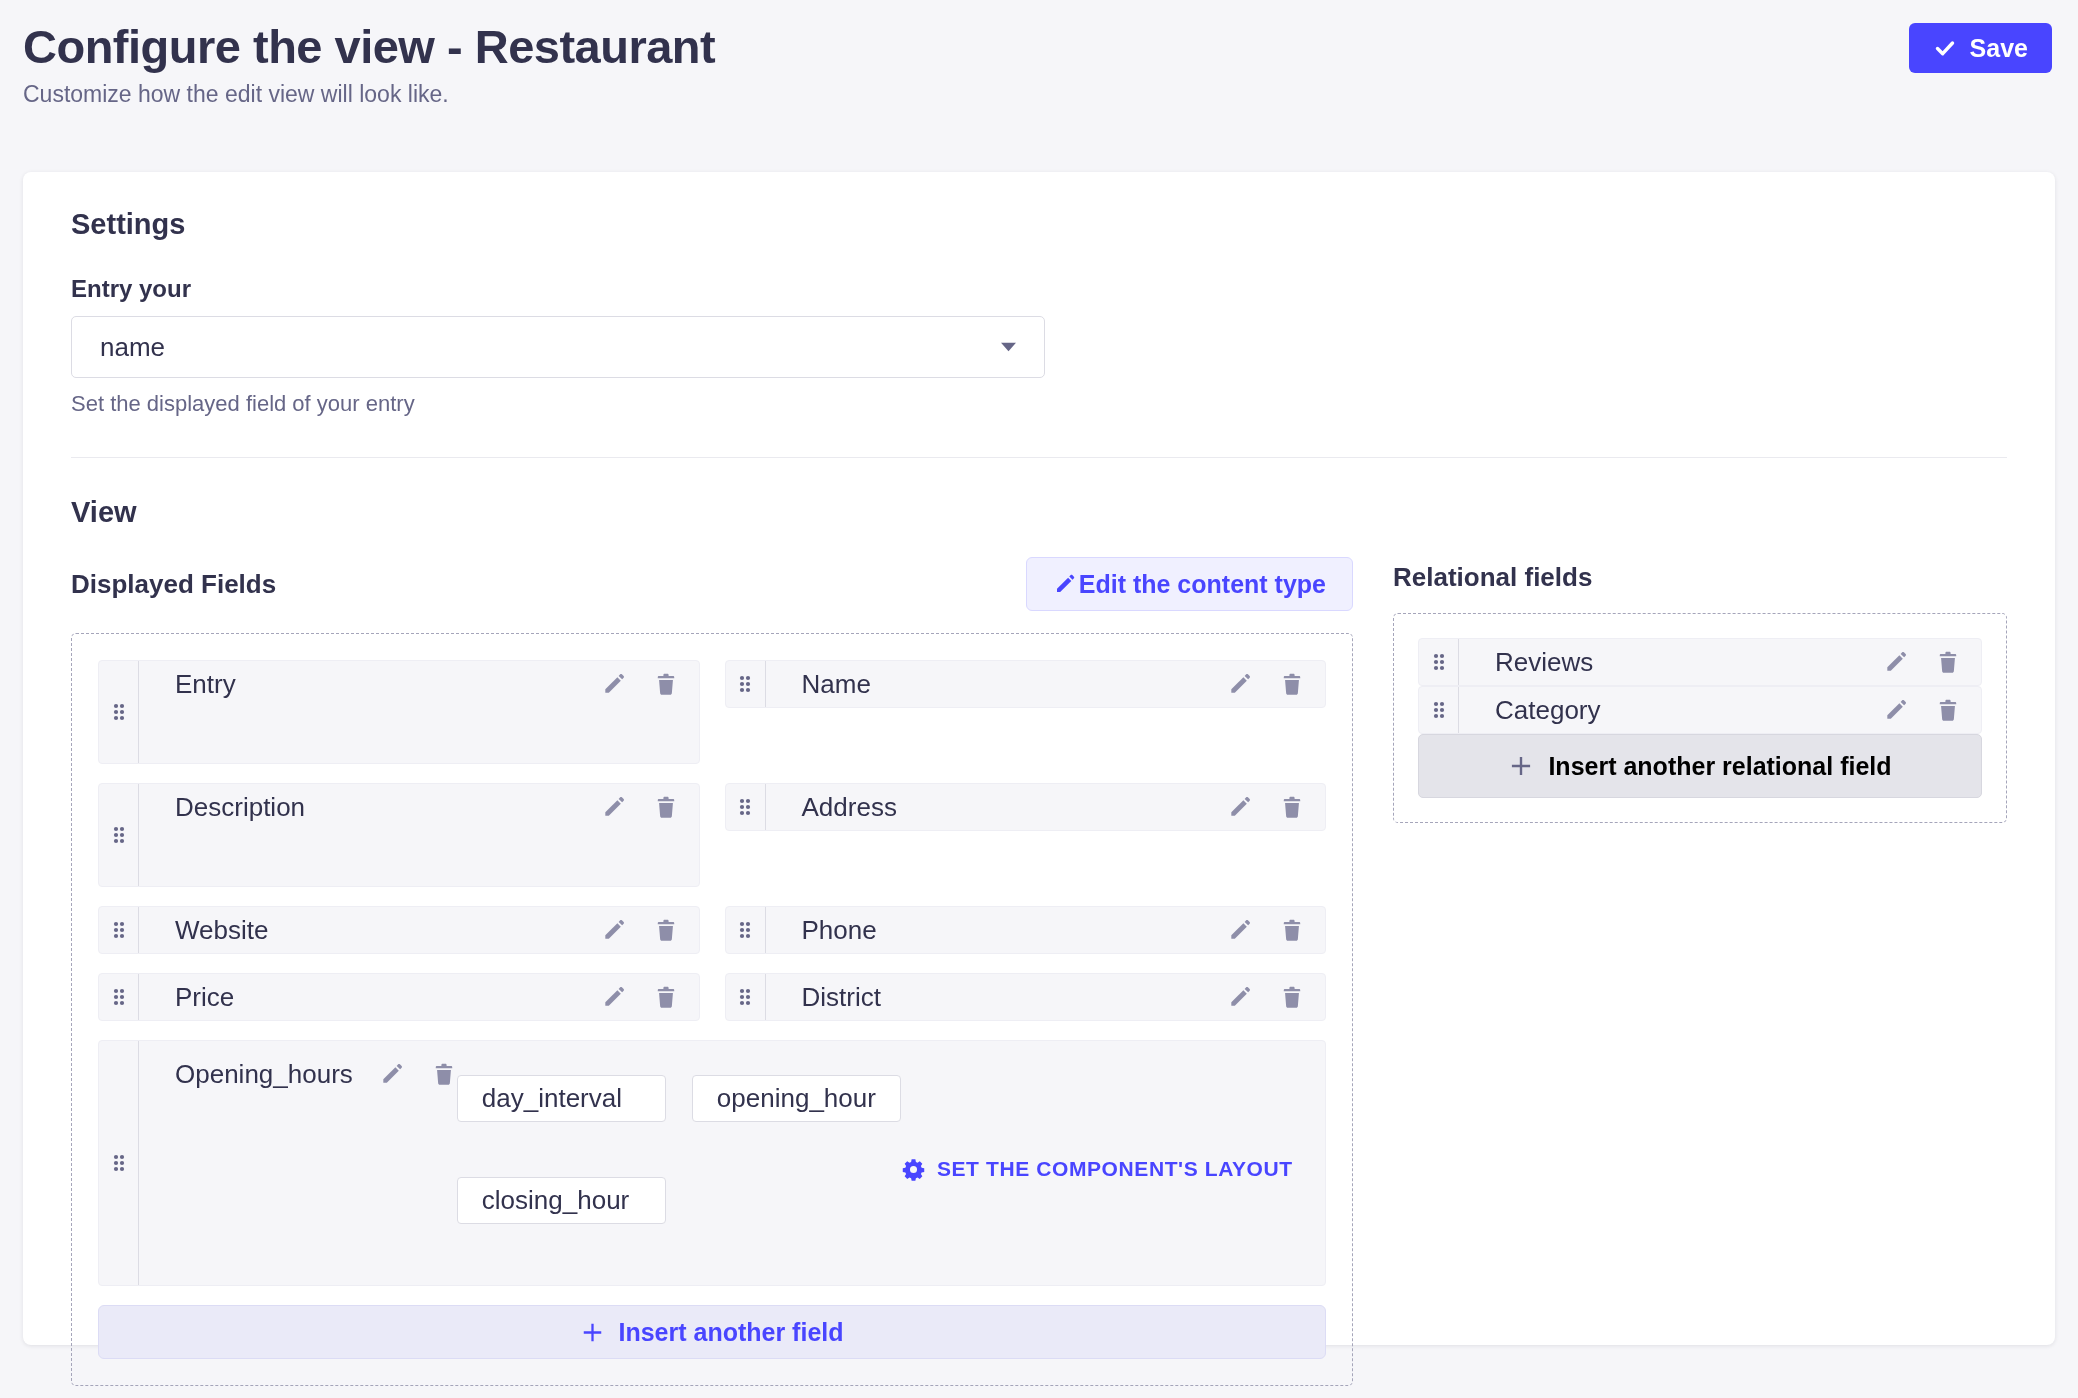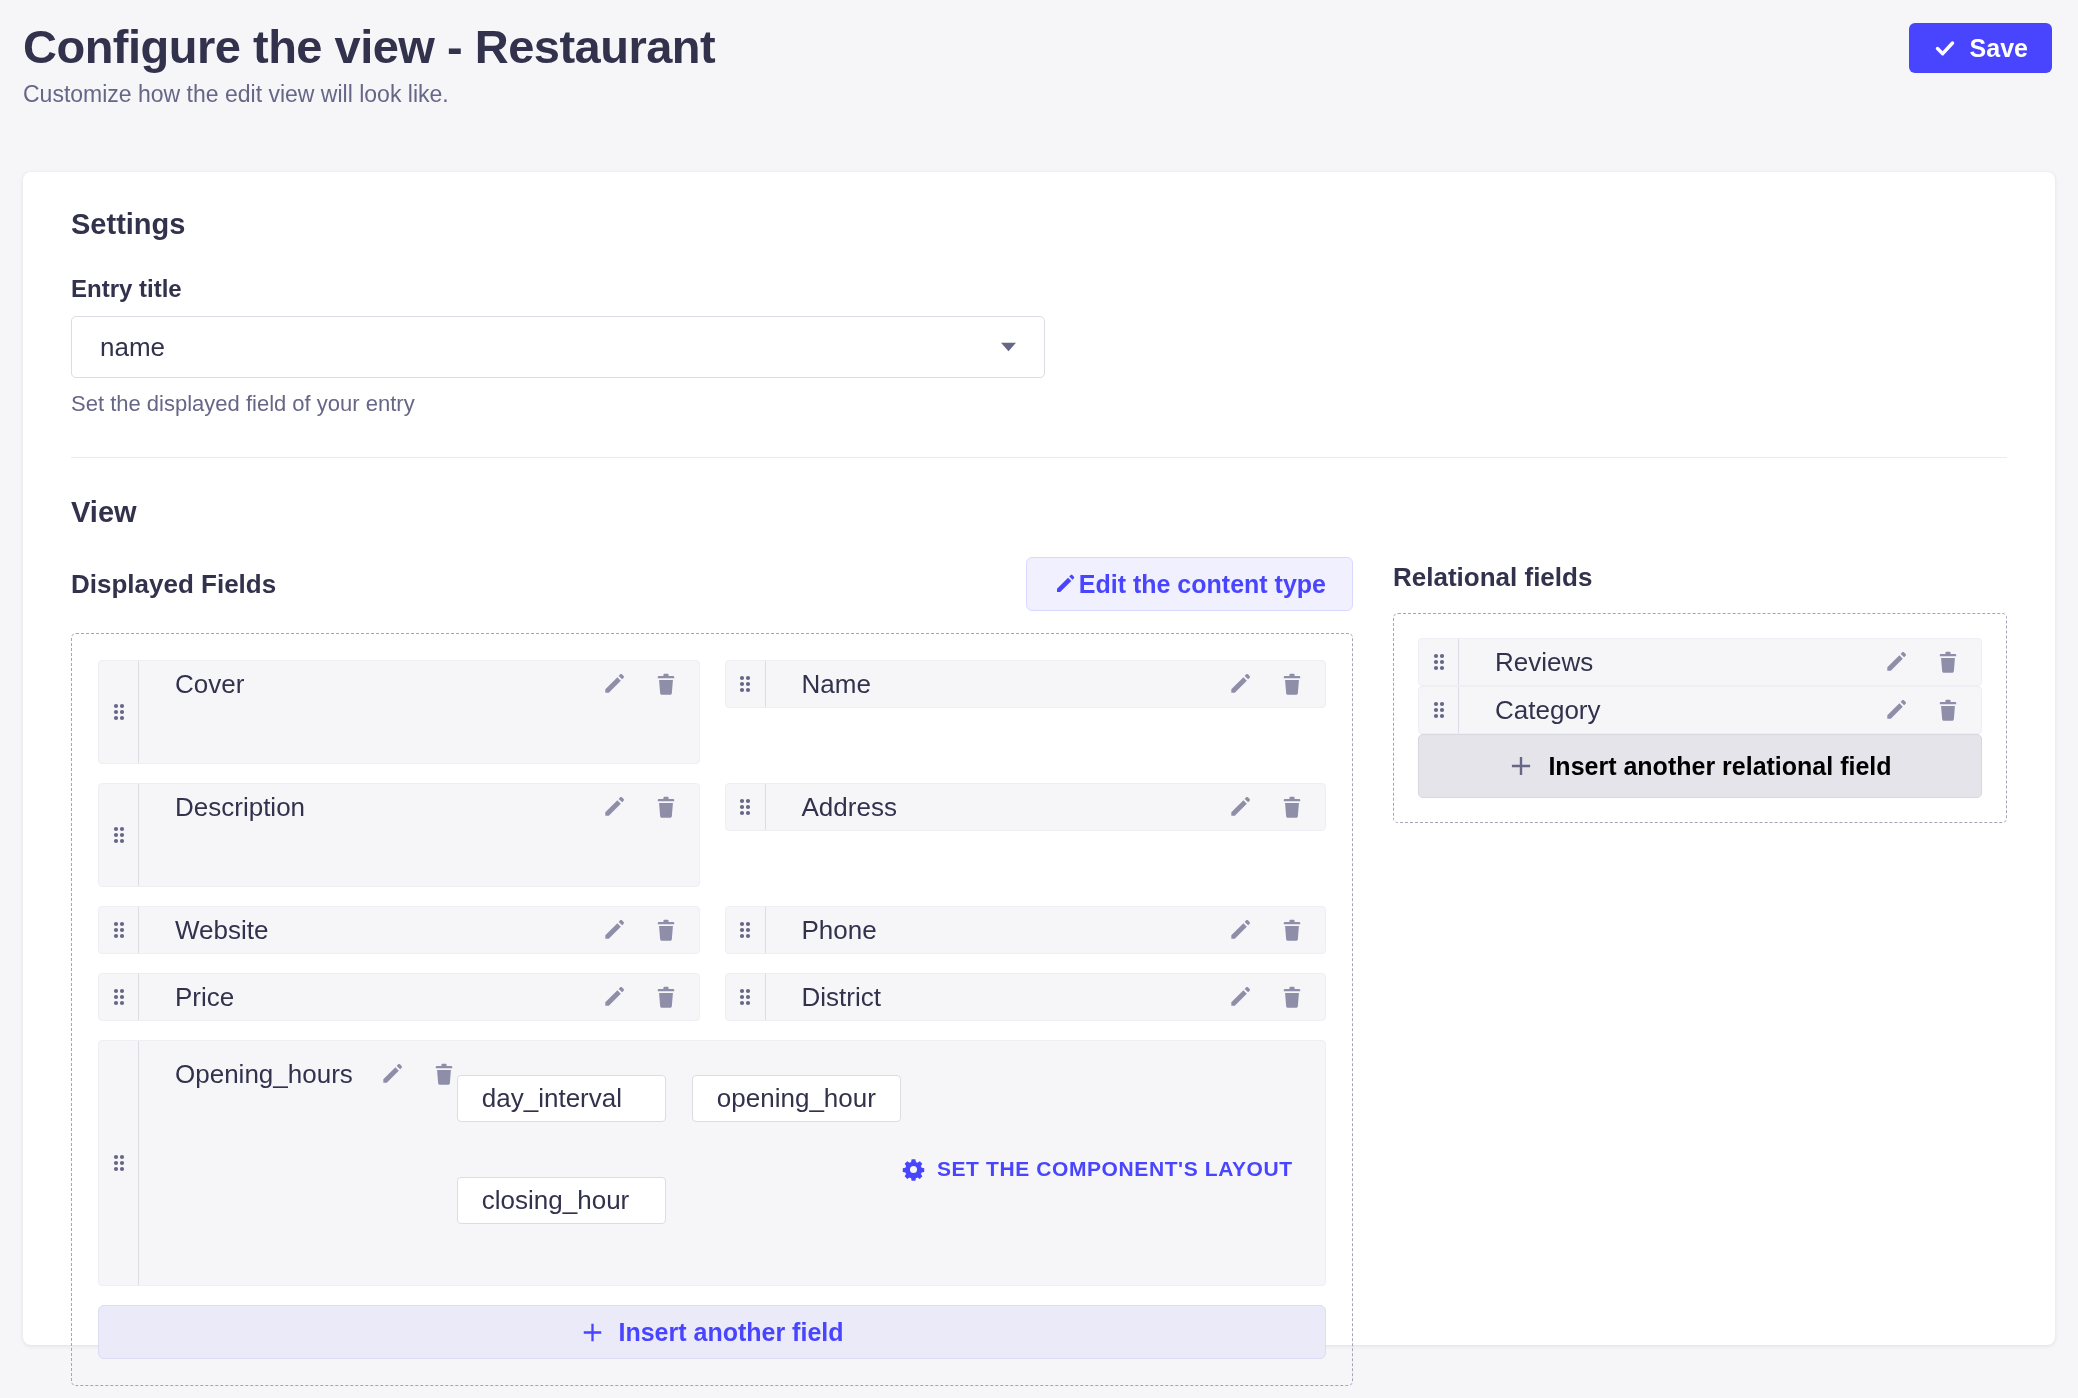--- a/index.html
+++ b/index.html
@@ -158,21 +158,21 @@
     <svg width="24" height="24">
         <use href="#i-check"></use>
       </svg>
     <span>Save</span>
   </button>
 </div>
 
 <div class="main-card">
 
   <div class="section-heading">Settings</div>
-  <div class="entry-title-label">Entry title</div>
+  <div class="entry-title-label">Entry your</div>
   <div class="select-box">
     <span class="select-value">name</span>
     <svg class="select-caret" width="15" height="10">
         <use href="#i-caret"></use>
       </svg>
   </div>
   <div class="helper-text">Set the displayed field of your entry</div>
 
   <div class="section-divider"></div>
 
@@ -195,21 +195,21 @@
         <div class="fields-grid">
 
           <div class="card h-tall">
             <div class="handle">
                 <svg width="16" height="22">
                   <use href="#i-drag"></use>
                 </svg>
               </div>
             <div class="card-body">
                 <div class="card-top">
-              <span class="card-label">Cover</span>
+              <span class="card-label">Entry</span>
               <button class="icon-btn">
                     <svg width="26" height="26">
                       <use href="#i-pencil"></use>
                     </svg>
                   </button>
               <button class="icon-btn">
                     <svg width="26" height="26">
                       <use href="#i-trash"></use>
                     </svg>
                   </button>

